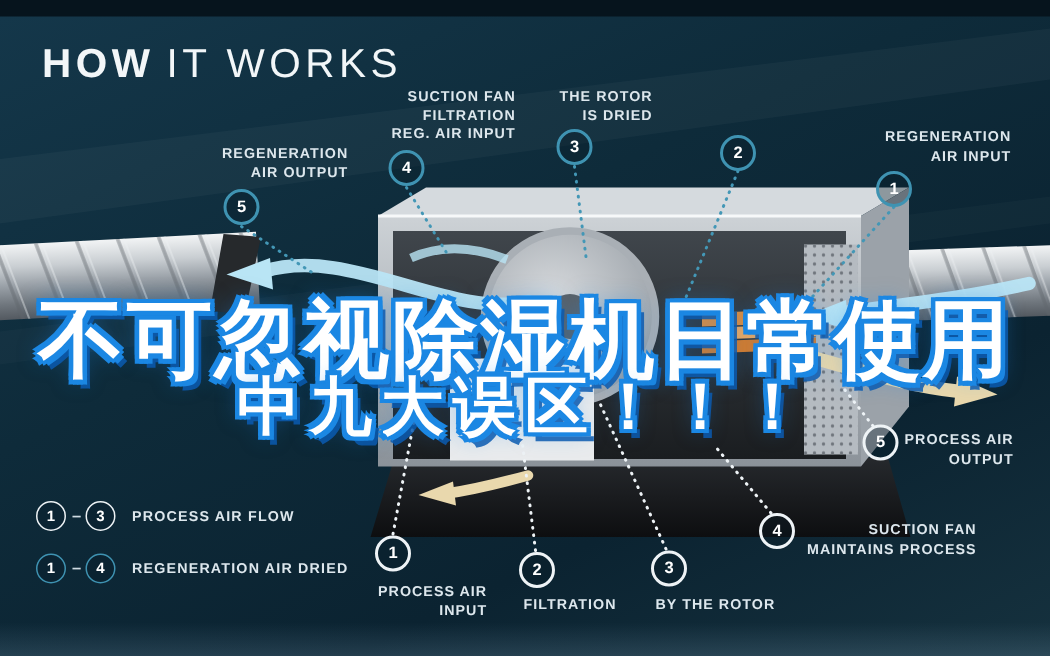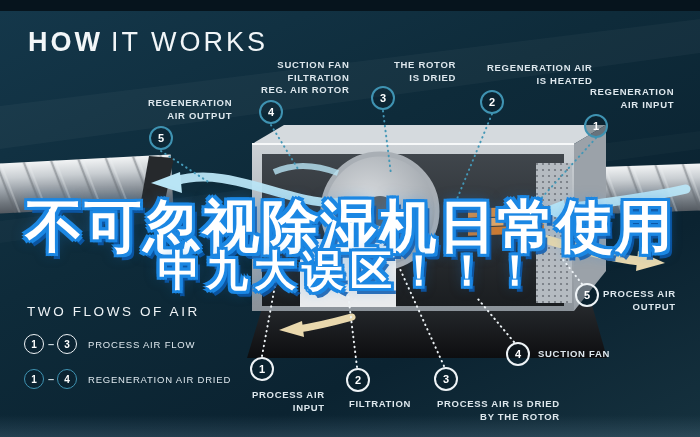--- a/index.html
+++ b/index.html
@@ -32,21 +32,21 @@
 
   
   .legend-title{position:absolute;left:27px;top:293px;z-index:4;color:#eef3f6;font-size:13.5px;font-weight:400;letter-spacing:2.6px;}
   .lgc{
     position:absolute;z-index:4;box-sizing:border-box;width:20px;height:20px;border-radius:50%;
     display:flex;align-items:center;justify-content:center;color:#fff;font-size:10px;font-weight:700;background:rgba(8,28,40,.3);
   }
   .lgc.white{border:1.5px solid #eef3f6;}
   .lgc.teal{border:1.5px solid #3f93b2;}
   .lgdash{position:absolute;z-index:4;color:#cfdbe2;font-size:11px;font-weight:700;}
-  .lglabel{position:absolute;z-index:4;color:#dde7ed;font-size:9.5px;font-weight:400;letter-spacing:.8px;}
+  .lglabel{position:absolute;z-index:4;color:#dde7ed;font-size:9.5px;font-weight:700;letter-spacing:.8px;}
 
   
   .hl{
     position:absolute;left:0;right:0;text-align:center;z-index:6;
     color:#ffffff;font-weight:900;font-family:"DejaVu Sans",sans-serif;white-space:nowrap;
     text-shadow:
       -3px -3px 0 #1b87e3, 3px -3px 0 #1b87e3, -3px 3px 0 #1b87e3, 3px 3px 0 #1b87e3,
       -3px 0 0 #1b87e3, 3px 0 0 #1b87e3, 0 -3px 0 #1b87e3, 0 3px 0 #1b87e3,
       5px 6px 0 rgba(11,91,176,.85), 0 0 14px rgba(27,135,227,.55);
   }
@@ -179,38 +179,34 @@
     <span>REGENERATION</span>
     <span>AIR OUTPUT</span>
   </div>
   <div class="badge teal" style="left:149px;top:115px">
       <span>5</span>
     </div>
 
   <div class="lbl" style="left:261px;top:48px">
     <span>SUCTION FAN</span>
     <span>FILTRATION</span>
-    <span>REG. AIR ROTOR</span>
+    <span>REG. AIR INPUT</span>
   </div>
   <div class="badge teal" style="left:259px;top:89px">
       <span>4</span>
     </div>
 
-  <div class="lbl" style="left:394px;top:48px">
+  <div class="lbl" style="left:373px;top:48px">
     <span>THE ROTOR</span>
     <span>IS DRIED</span>
   </div>
   <div class="badge teal" style="left:371px;top:75px">
       <span>3</span>
     </div>
 
-  <div class="lbl" style="left:487px;top:51px">
-    <span>REGENERATION AIR</span>
-    <span>IS HEATED</span>
-  </div>
   <div class="badge teal" style="left:480px;top:79px">
       <span>2</span>
     </div>
 
   <div class="lbl" style="left:590px;top:75px">
     <span>REGENERATION</span>
     <span>AIR INPUT</span>
   </div>
   <div class="badge teal" style="left:584px;top:103px">
       <span>1</span>
@@ -228,40 +224,39 @@
       <span>2</span>
     </div>
   <div class="lbl" style="left:349px;top:387px">
     <span>FILTRATION</span>
   </div>
 
   <div class="badge white" style="left:434px;top:356px">
       <span>3</span>
     </div>
   <div class="lbl" style="left:437px;top:387px">
-    <span>PROCESS AIR IS DRIED</span>
     <span>BY THE ROTOR</span>
   </div>
 
   <div class="badge white" style="left:506px;top:331px">
       <span>4</span>
     </div>
   <div class="lbl" style="left:538px;top:337px">
     <span>SUCTION FAN</span>
+    <span>MAINTAINS PROCESS</span>
   </div>
 
   <div class="badge white" style="left:575px;top:272px">
       <span>5</span>
     </div>
   <div class="lbl" style="left:603px;top:277px">
     <span>PROCESS AIR</span>
     <span>OUTPUT</span>
   </div>
 
-  <div class="legend-title">TWO FLOWS OF AIR</div>
   <div class="lgc white" style="left:24px;top:323px">1</div>
   <div class="lgdash" style="left:48px;top:327px">–</div>
   <div class="lgc white" style="left:57px;top:323px">3</div>
   <div class="lglabel" style="left:88px;top:328px">PROCESS AIR FLOW</div>
   <div class="lgc teal" style="left:24px;top:358px">1</div>
   <div class="lgdash" style="left:48px;top:362px">–</div>
   <div class="lgc teal" style="left:57px;top:358px">4</div>
   <div class="lglabel" style="left:88px;top:363px">REGENERATION AIR DRIED</div>
 
   <div class="hl hl1">不可忽视除湿机日常使用</div>

